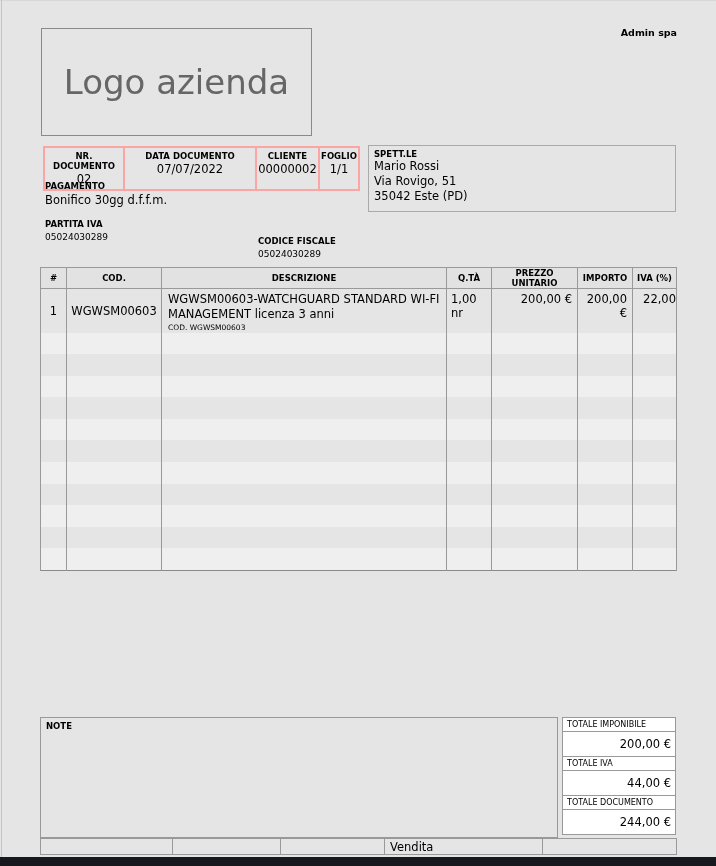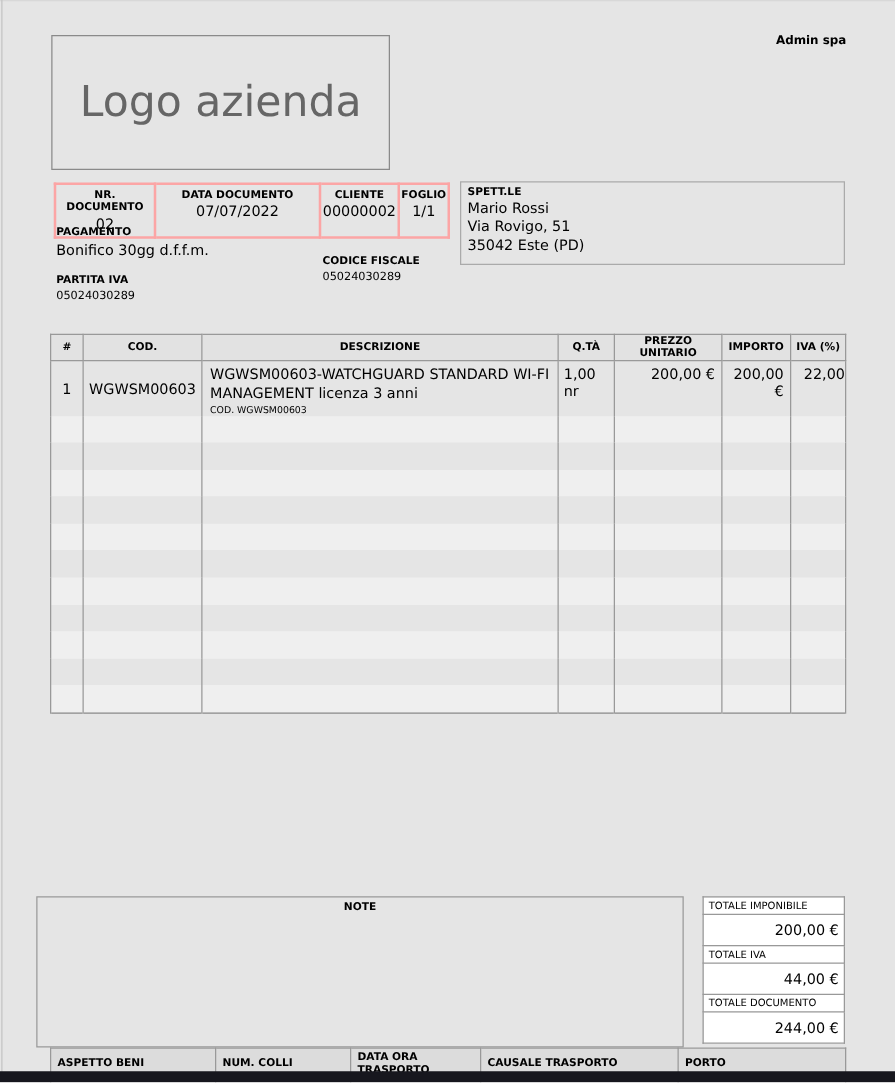--- a/index.html
+++ b/index.html
@@ -29,38 +29,38 @@
   .fld-value { display: block; font-size: 11.5px; margin-top: 1px; }
 
   .spettle { position: absolute; left: 368px; top: 145px; width: 308px; height: 67px; border: 1px solid #aaa; padding: 3px 5px; }
   .spettle-label { font-size: 8.5px; font-weight: bold; }
   .spettle-line { font-size: 11.5px; line-height: 15px; }
 
   .block-label { font-size: 8.5px; font-weight: bold; }
   .pagamento { position: absolute; left: 45px; top: 181px; }
   .pagamento-value { font-size: 11.5px; margin-top: 2px; }
   .piva { position: absolute; left: 45px; top: 219px; }
-  .cfisc { position: absolute; left: 258px; top: 204px; }
+  .cfisc { position: absolute; left: 258px; top: 236px; }
   .small-value { font-size: 9px; margin-top: 3px; }
 
   .items { position: absolute; left: 40px; top: 267px; width: 636px; border: 1px solid #8a8a8a; }
   .items th { border: 1px solid #999; background: #e2e2e2; font-size: 8.5px; font-weight: bold; height: 19px; padding: 0 1px; }
   .items td { border-left: 1px solid #999; border-right: 1px solid #999; font-size: 11.5px; padding: 0; vertical-align: top; }
   .items .item-row td { height: 44px; }
   .items .empty-row td { height: 21.6px; }
   .items .empty-row.odd td { background: #efefef; }
   td.c-num  { text-align: center; vertical-align: middle; }
   td.c-cod  { text-align: center; vertical-align: middle; }
   td.c-desc { padding: 3px 6px 0; line-height: 15px; }
   .desc-sub { font-size: 7.5px; line-height: 9px; margin-top: 1px; }
   td.c-qta  { padding: 3px 0 0 4px; }
   td.c-pu, td.c-imp { text-align: right; padding: 3px 5px 0 0; }
   td.c-iva  { text-align: right; padding-top: 3px; }
 
-  .note-box { position: absolute; left: 29px; top: 717px; width: 518px; height: 121px; border: 1px solid #999; padding: 3px 5px; text-align: center; }
+  .note-box { position: absolute; left: 40px; top: 717px; width: 518px; height: 121px; border: 1px solid #999; padding: 3px 5px; }
   .note-label { font-size: 8.5px; font-weight: bold; }
 
   .totals { position: absolute; left: 562px; top: 717px; width: 114px; }
   .totals td { border: 1px solid #999; background: #fff; }
   .t-label { font-size: 8px; font-weight: normal; height: 14px; padding: 1px 12px 1px 4px; vertical-align: middle; }
   .t-value { font-size: 11.5px; text-align: right; height: 25px; padding-right: 4px; vertical-align: middle; }
 
   .transport { position: absolute; left: 40px; top: 838px; width: 636px; }
   .transport th { border: 1px solid #999; background: #dcdcdc; font-size: 8.5px; font-weight: bold; text-align: left; padding: 2px 0 2px 5px; height: 14px; }
   .transport td { border: 1px solid #999; font-size: 11.5px; height: 15px; padding: 1px 0 0 5px; vertical-align: top; }
@@ -295,27 +295,20 @@
 
   <table class="transport">
     <colgroup>
         <col style="width:132px">
         <col style="width:108px">
         <col style="width:104px">
         <col style="width:158px">
         <col style="width:134px">
       </colgroup>
     <tbody>
-        <tr>
-      <th>ASPETTO BENI</th>
-      <th>NUM. COLLI</th>
-      <th>DATA ORA TRASPORTO</th>
-      <th>CAUSALE TRASPORTO</th>
-      <th>PORTO</th>
-    </tr>
     <tr>
       <td></td>
       <td></td>
       <td></td>
       <td>Vendita</td>
       <td></td>
     </tr>
   </tbody>
     </table>
 

